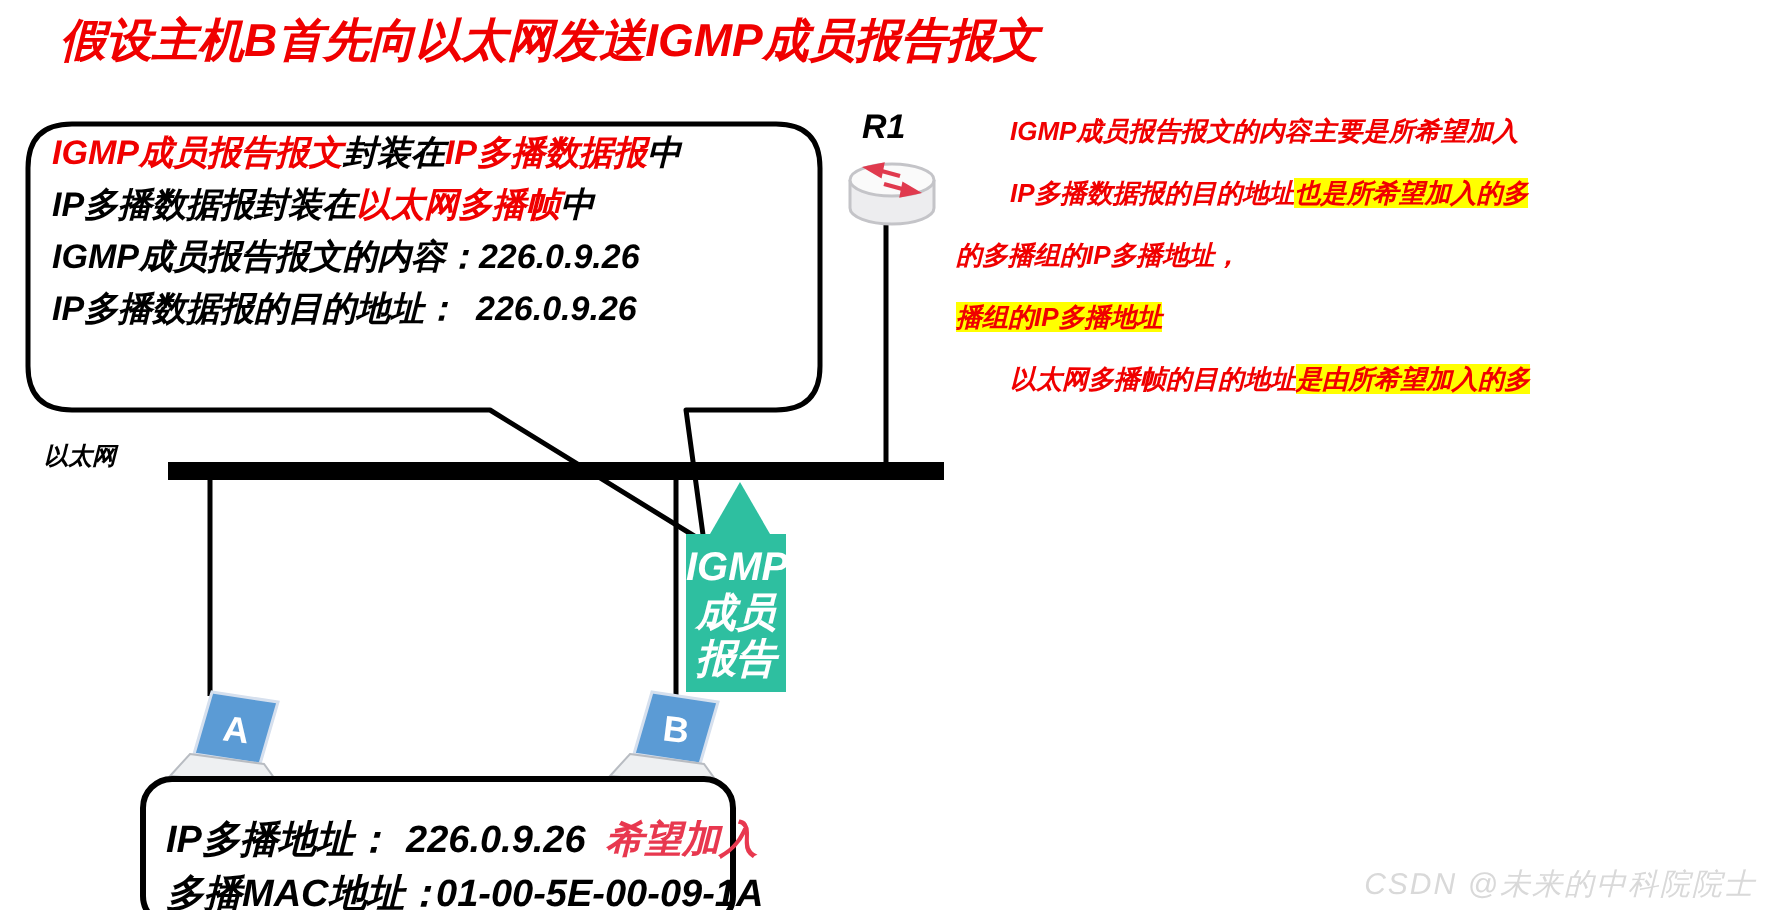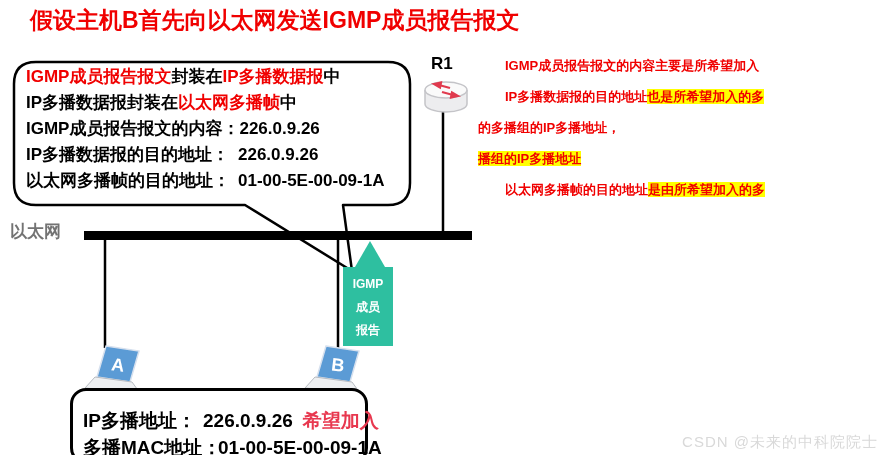--- a/index.html
+++ b/index.html
@@ -1,36 +1,36 @@
 <!DOCTYPE html>
 <html><head>
 <meta charset="utf-8">
 <style>
   html,body{margin:0;padding:0;}
   body{font-family:"Liberation Sans","DejaVu Sans",sans-serif;background:#fff;}
   #stage{position:relative;width:884px;height:455px;background:#fff;overflow:hidden;}
   #diagram-svg{position:absolute;left:0;top:0;z-index:1;}
-  .abs{position:absolute;z-index:2;}
+  .abs{position:absolute;z-index:2;font-style:italic;}
 
   .title{left:30px;top:5px;font-size:23px;font-weight:bold;color:#f00000;white-space:nowrap;}
 
   .bubble-text{left:26px;top:64px;width:380px;font-size:17px;font-weight:bold;color:#000;}
   .bubble-text .bline{line-height:26px;white-space:nowrap;}
   .red{color:#f00000;}
   .blabel{display:inline-block;min-width:212px;}
 
   .r1-label{left:431px;top:54px;font-size:17px;font-weight:bold;color:#000;}
-  .eth-label{left:10px;top:220px;font-size:17px;font-weight:bold;color:#737373;}
+  .eth-label{left:22px;top:220px;font-size:12px;font-weight:bold;color:#000000;}
 
   .right-panel{left:478px;top:50px;width:402px;font-size:13px;font-weight:bold;color:#f00000;}
   .right-panel .rline{line-height:31px;white-space:nowrap;}
   .right-panel .indent{padding-left:27px;}
   .hl{background:#ffff00;}
 
-  .arrow-label{left:343px;top:273px;width:50px;text-align:center;font-size:12px;
+  .arrow-label{left:343px;top:273px;width:50px;text-align:center;font-size:20px;
                font-weight:bold;color:#fff;line-height:23px;white-space:pre-line;z-index:3;}
 
   .info-box{left:70px;top:388px;width:282px;height:54px;border:3px solid #000;border-radius:16px;
             background:#fff;padding:16px 0 0 10px;font-size:19px;font-weight:bold;color:#000;}
   .info-box .irow{line-height:27px;white-space:nowrap;}
   .ilabel1{display:inline-block;width:120px;}
   .ilabel2{display:inline-block;width:135px;}
   .inote{color:#e8384f;margin-left:10px;}
 
   .watermark{right:6px;bottom:3px;font-size:15px;color:#d9d9d9;letter-spacing:1px;}
@@ -87,23 +87,20 @@
     </div>
     <div class="bline">
       <span>IP多播数据报封装在</span><span class="red">以太网多播帧</span><span>中</span>
     </div>
     <div class="bline">
       <span class="blabel">IGMP成员报告报文的内容：</span><span>226.0.9.26</span>
     </div>
     <div class="bline">
       <span class="blabel">IP多播数据报的目的地址：</span><span>226.0.9.26</span>
     </div>
-    <div class="bline">
-      <span class="blabel">以太网多播帧的目的地址：</span><span>01-00-5E-00-09-1A</span>
-    </div>
   </div>
 
   <div class="abs r1-label">R1</div>
 
   <div class="abs eth-label">以太网</div>
 
   <div class="abs right-panel">
     <div class="rline indent"><span>IGMP成员报告报文的内容主要是所希望加入</span><span class="hl"></span></div>
     <div class="rline indent"><span>IP多播数据报的目的地址</span><span class="hl">也是所希望加入的多</span></div>
     <div class="rline"><span>的多播组的IP多播地址，</span><span class="hl"></span></div>

